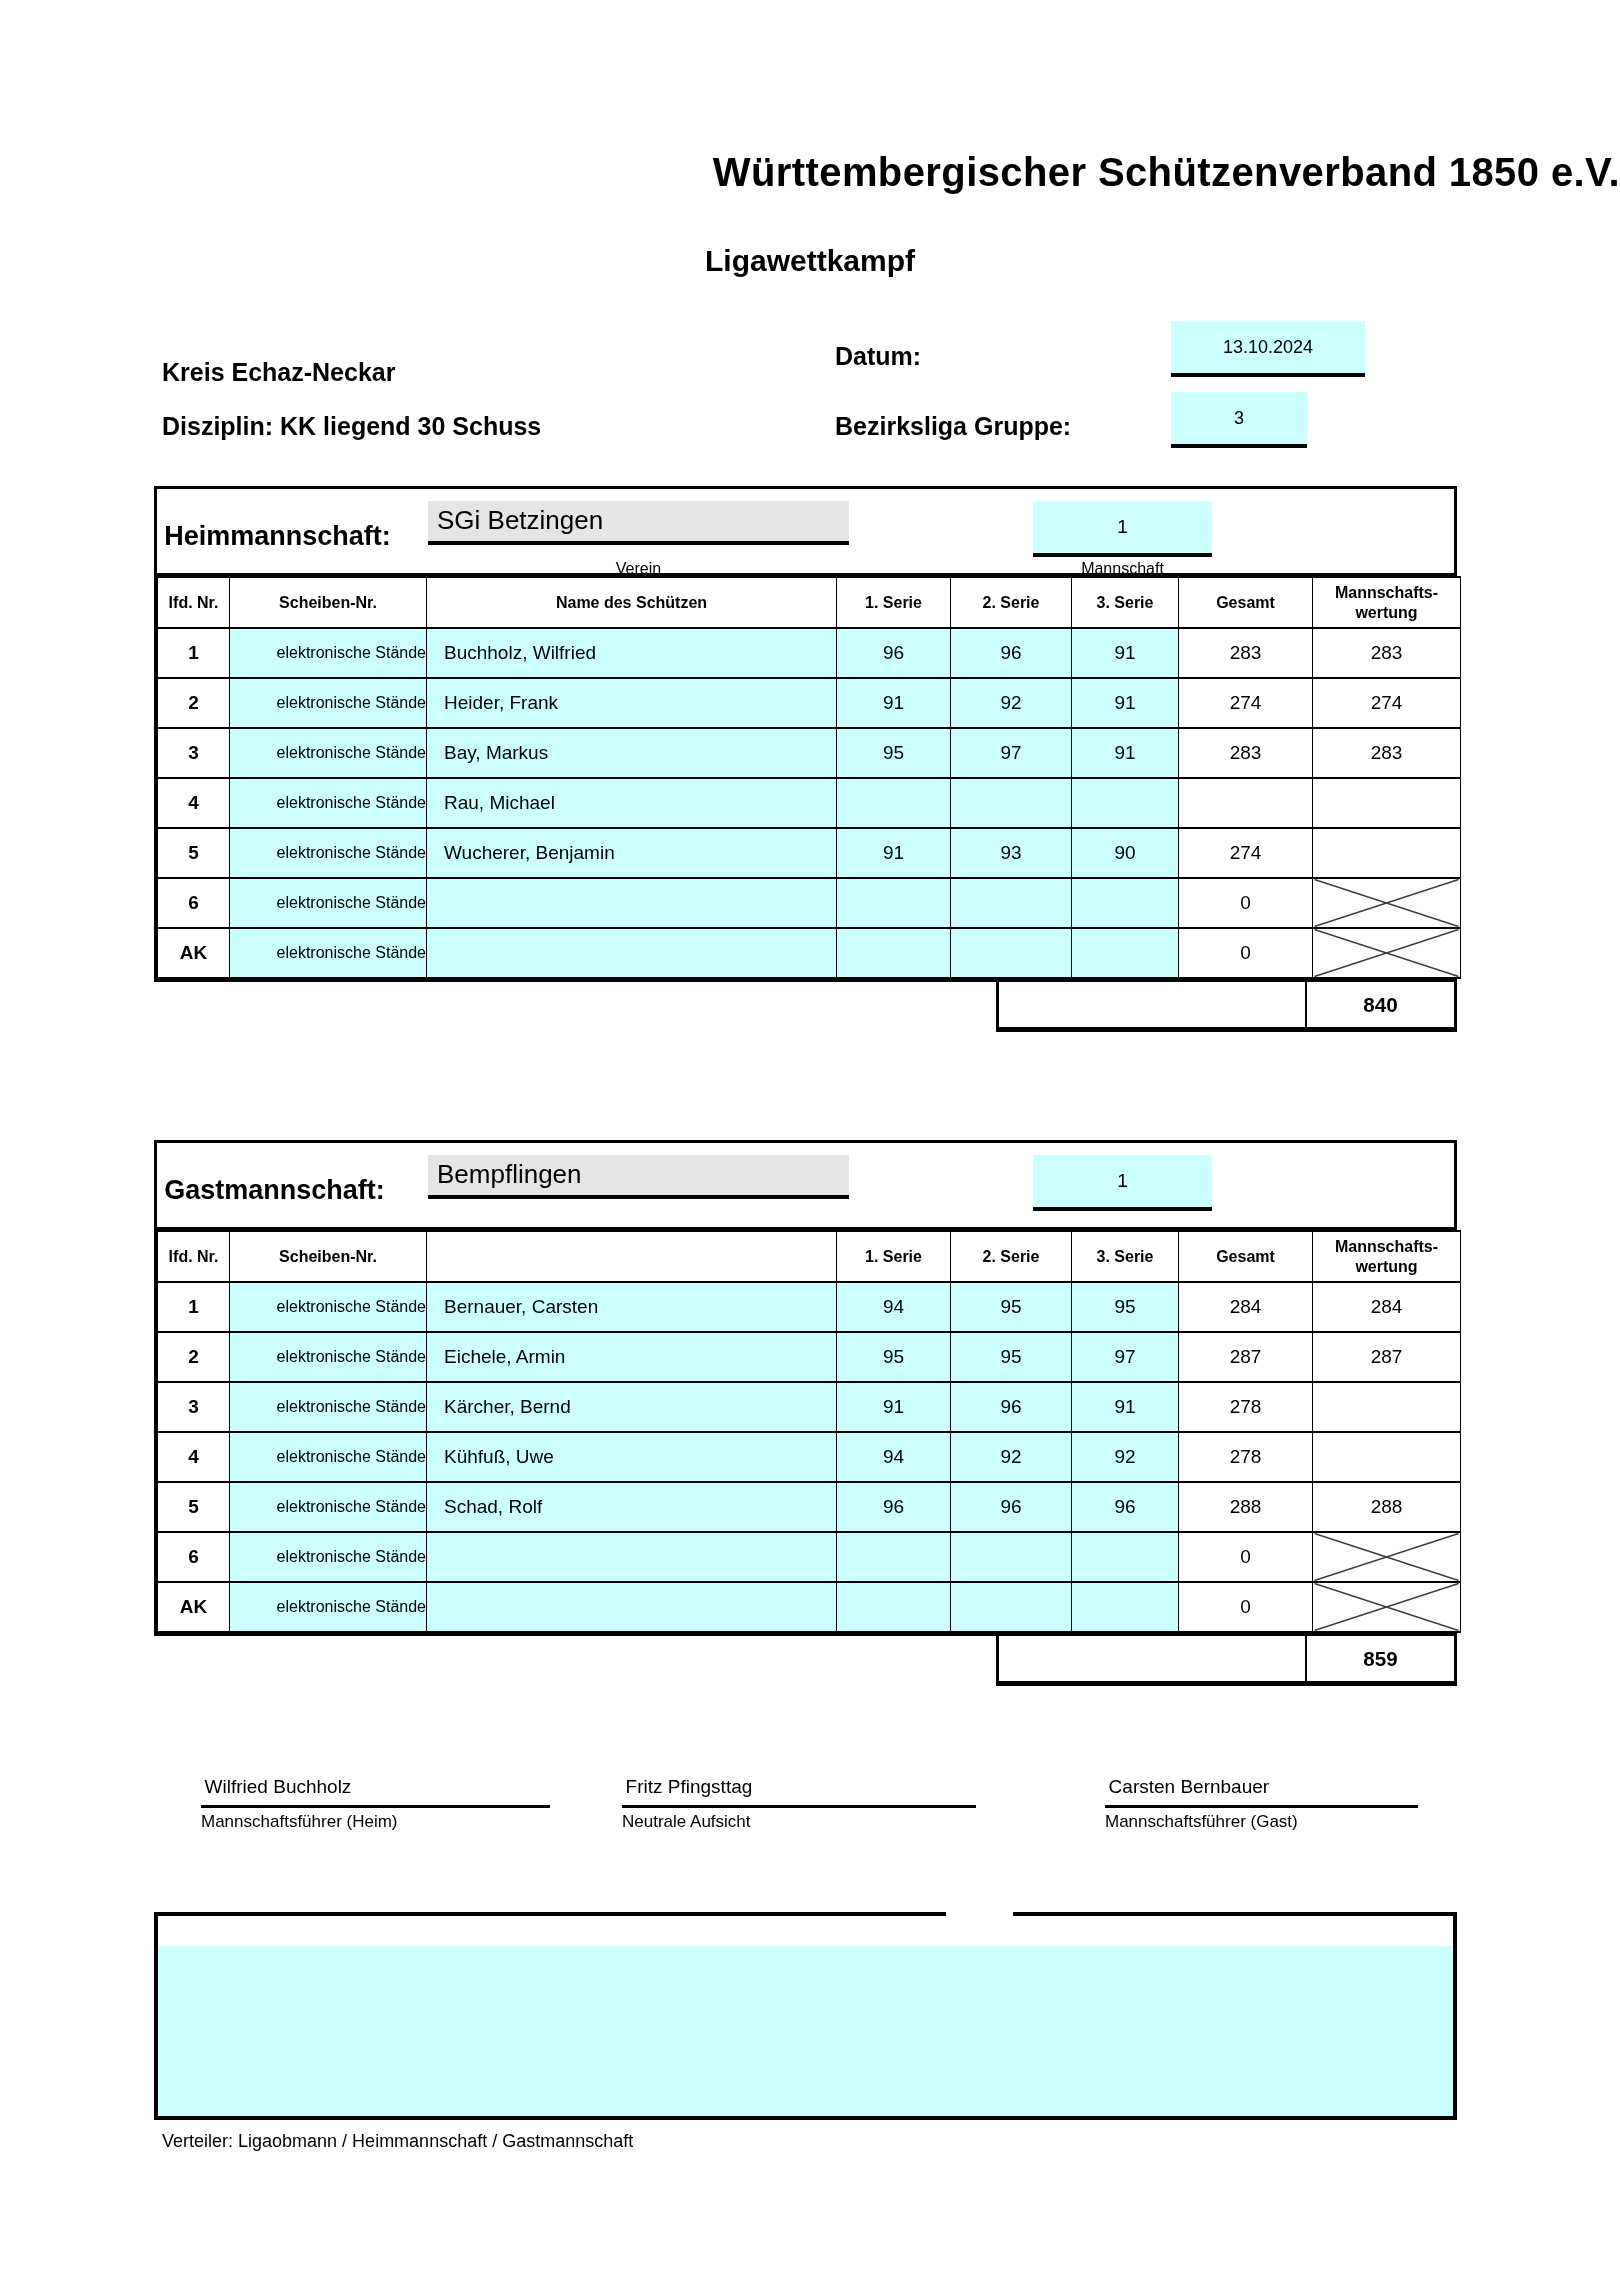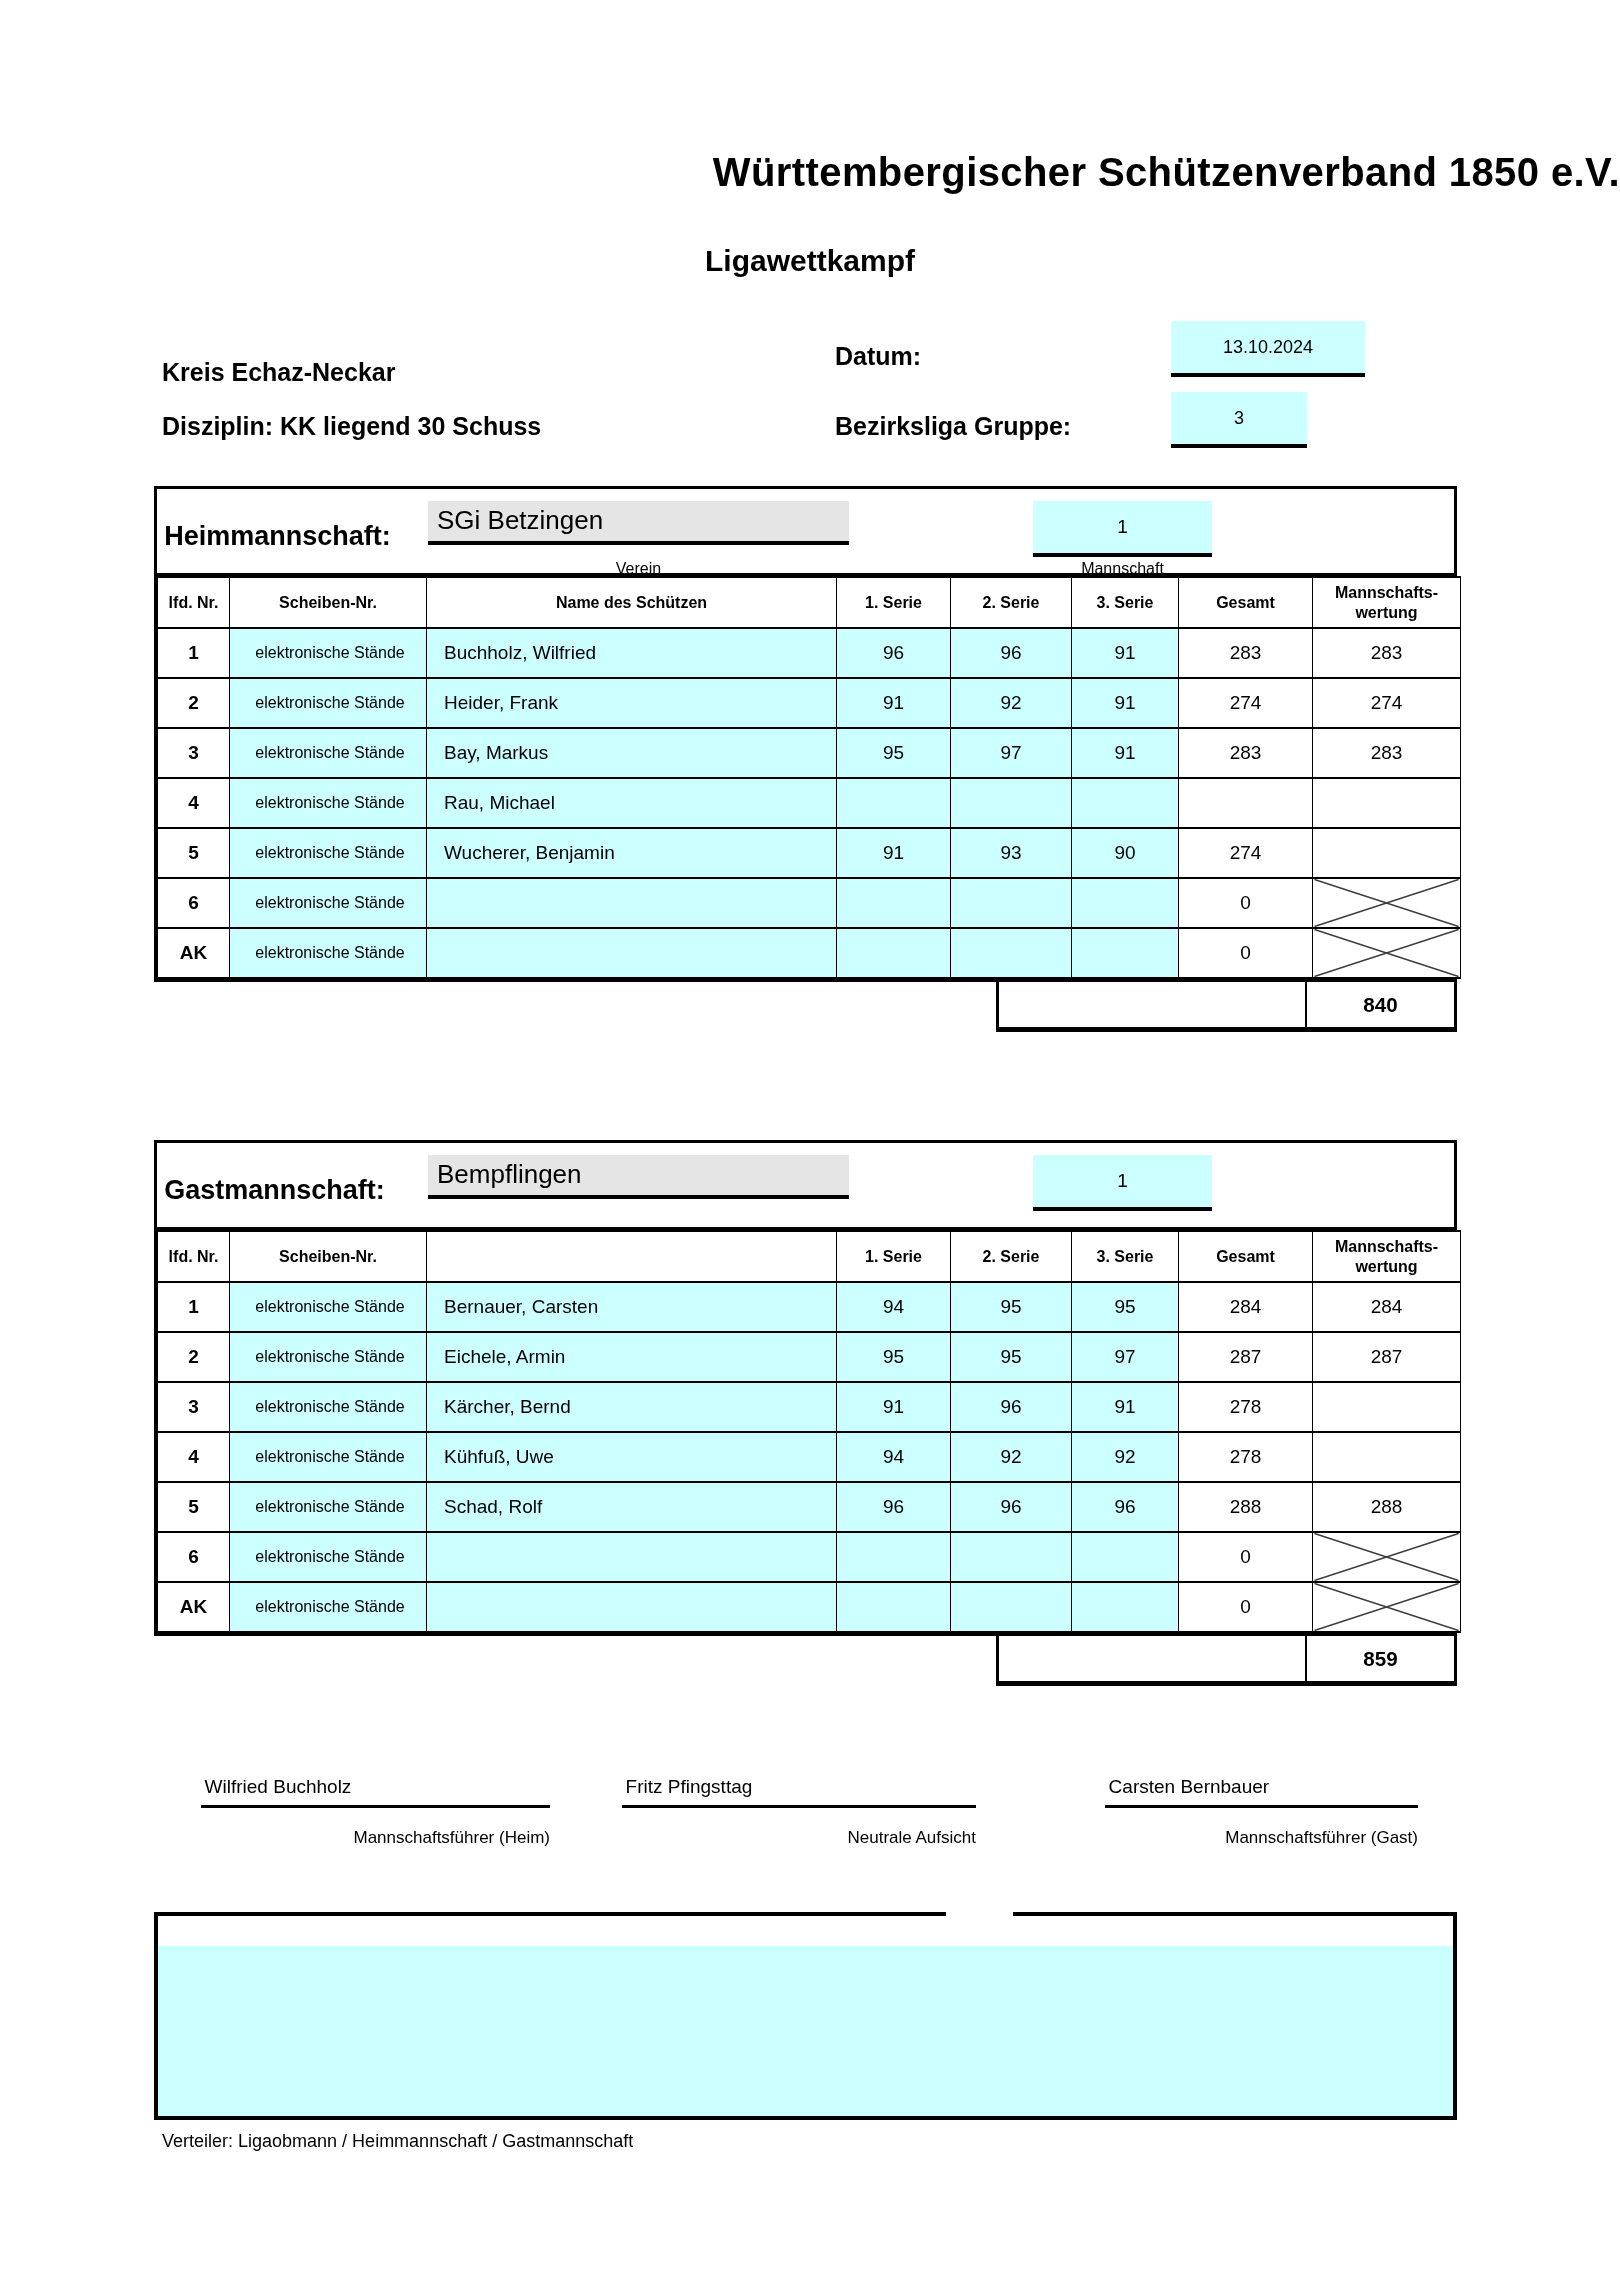--- a/index.html
+++ b/index.html
@@ -50,40 +50,40 @@
     border: 1.8px solid #000; border-top-width: 2.7px; border-bottom-width: 2.7px; background: #fff; overflow: hidden;
   }
   .grid th.wrap { white-space: pre-line; line-height: 1.2; }
   .grid td {
     height: 50px; font-size: 19px; text-align: center; vertical-align: middle;
     border: 1.8px solid #000; border-top-width: 2.7px; border-bottom-width: 2.7px;
     background: #fff; position: relative; overflow: hidden;
   }
   .grid td.cyan { background: #CCFFFF; }
   .grid td.c-nr { font-weight: 700; }
-  .grid td.c-scheibe { font-size: 16px; text-align: center; padding-left: 4px; white-space: nowrap; }
+  .grid td.c-scheibe { font-size: 16px; text-align: right; padding-left: 4px; white-space: nowrap; }
   .grid td.c-name { text-align: left; padding-left: 17px; white-space: nowrap; }
 
   .xmark { position: absolute; left: 0; top: 0; width: 100%; height: 100%; display: block; }
   .xmark line { stroke: #3c3c3c; stroke-width: 1.5; vector-effect: non-scaling-stroke; }
 
   .summary-row { display: flex; justify-content: flex-end; }
   .sum-empty { width: 311px; height: 50px; background: #fff;
                border-left: 3.6px solid #000; border-right: 2.7px solid #000; border-bottom: 5.4px solid #000; }
   .sum-total { width: 150px; height: 50px; background: #fff;
                border-right: 3.6px solid #000; border-bottom: 5.4px solid #000;
                display: flex; align-items: center; justify-content: center; font-size: 20.6px; font-weight: 700; }
 
   
   .sig { position: absolute; top: 1776px; margin-left: 44px; }
   .sig-1 { left: 157px;  width: 349px; }
   .sig-2 { left: 578px;  width: 354px; }
   .sig-3 { left: 1061px; width: 313px; }
   .sig .sig-name { font-size: 19px; padding: 0 0 7.2px 3.6px; border-bottom: 3.6px solid #000; white-space: nowrap; }
-  .sig .sig-role { font-size: 17px; text-align: right; padding-top: 20px; }
+  .sig .sig-role { font-size: 17px; text-align: left; padding-top: 4px; }
 
   
   .bottom-box { position: absolute; left: 154px; top: 1912px; width: 1303px; height: 208px;
                 border: 4.5px solid #000; background: #fff; }
   .bottom-box .cyanfill { position: absolute; left: 0; right: 0; top: 29.6px; bottom: 0; background: #CCFFFF; }
   .bottom-box .gap { position: absolute; left: 788px; top: -4.5px; width: 67px; height: 4.5px; background: #fff; }
 
   .verteiler { position: absolute; left: 162px; top: 2131px; font-size: 18px; }
 </style>
 </head>

